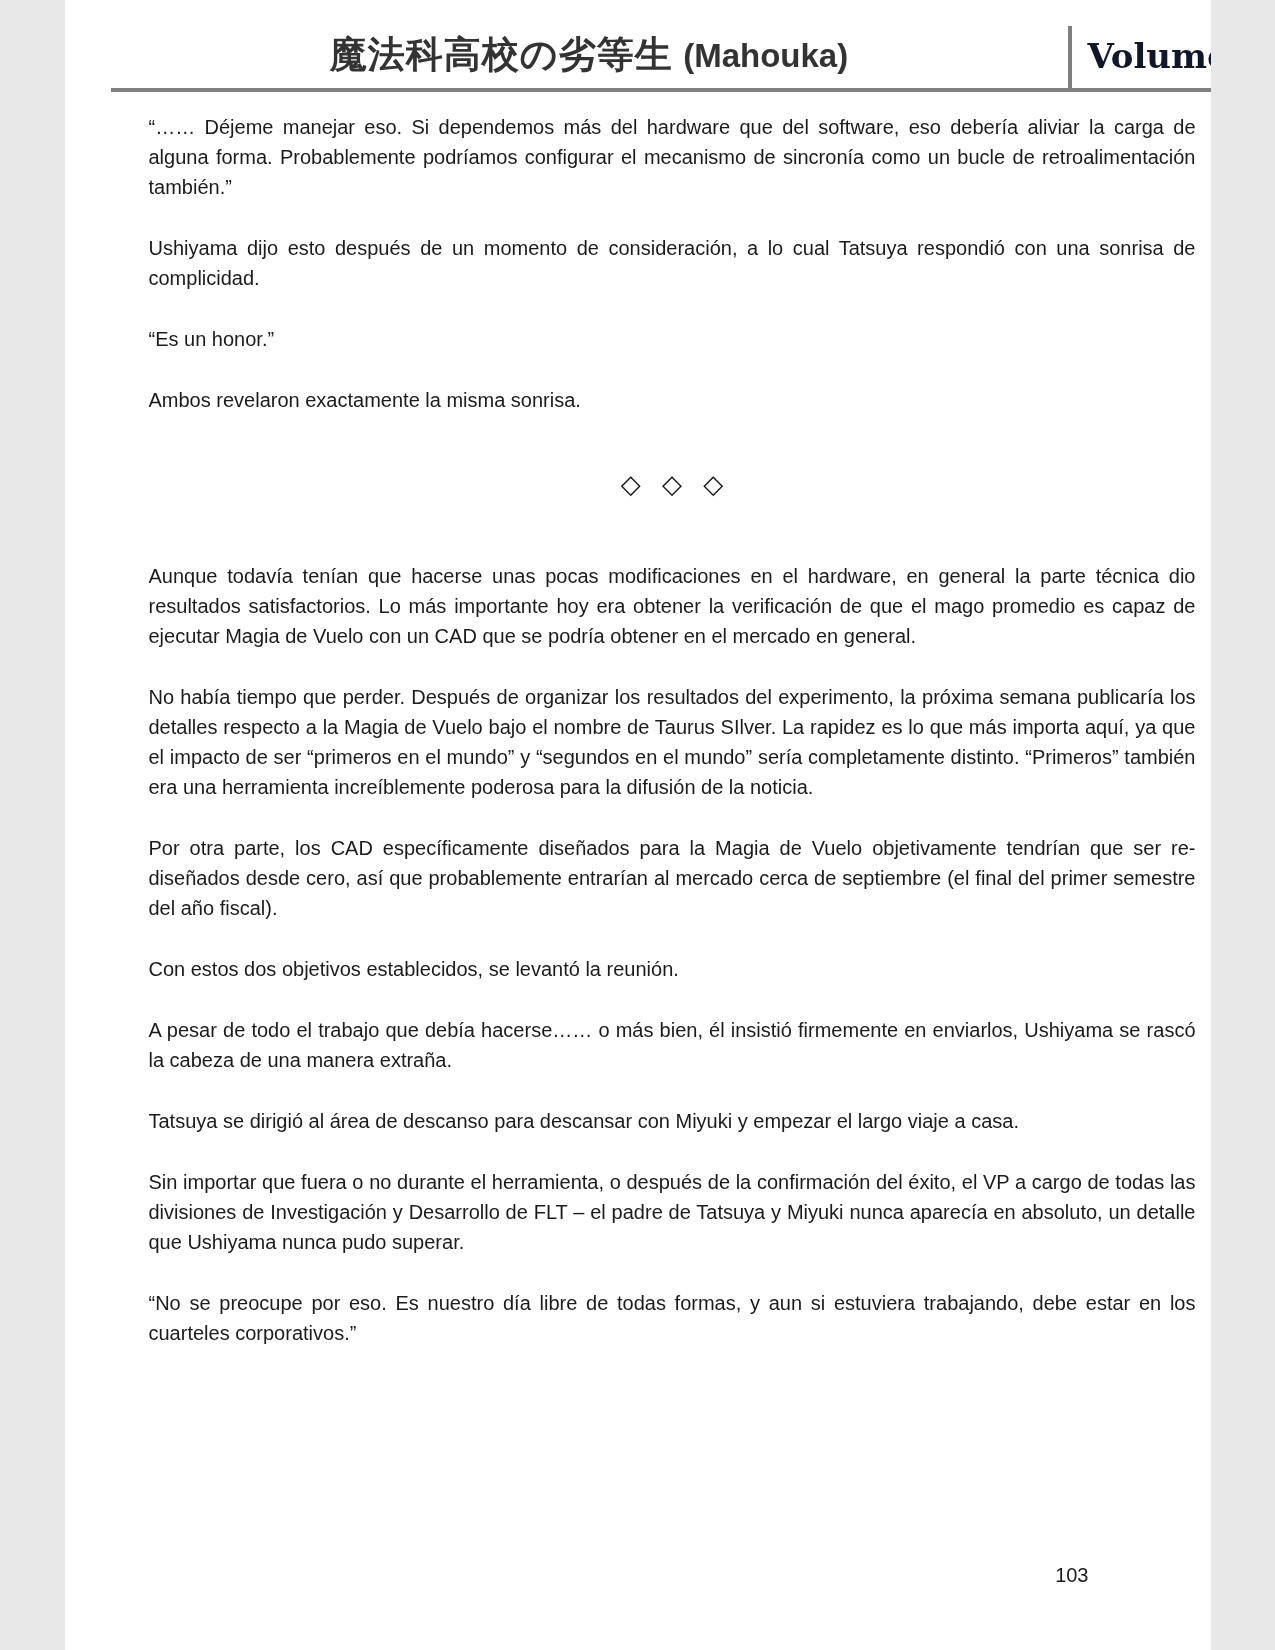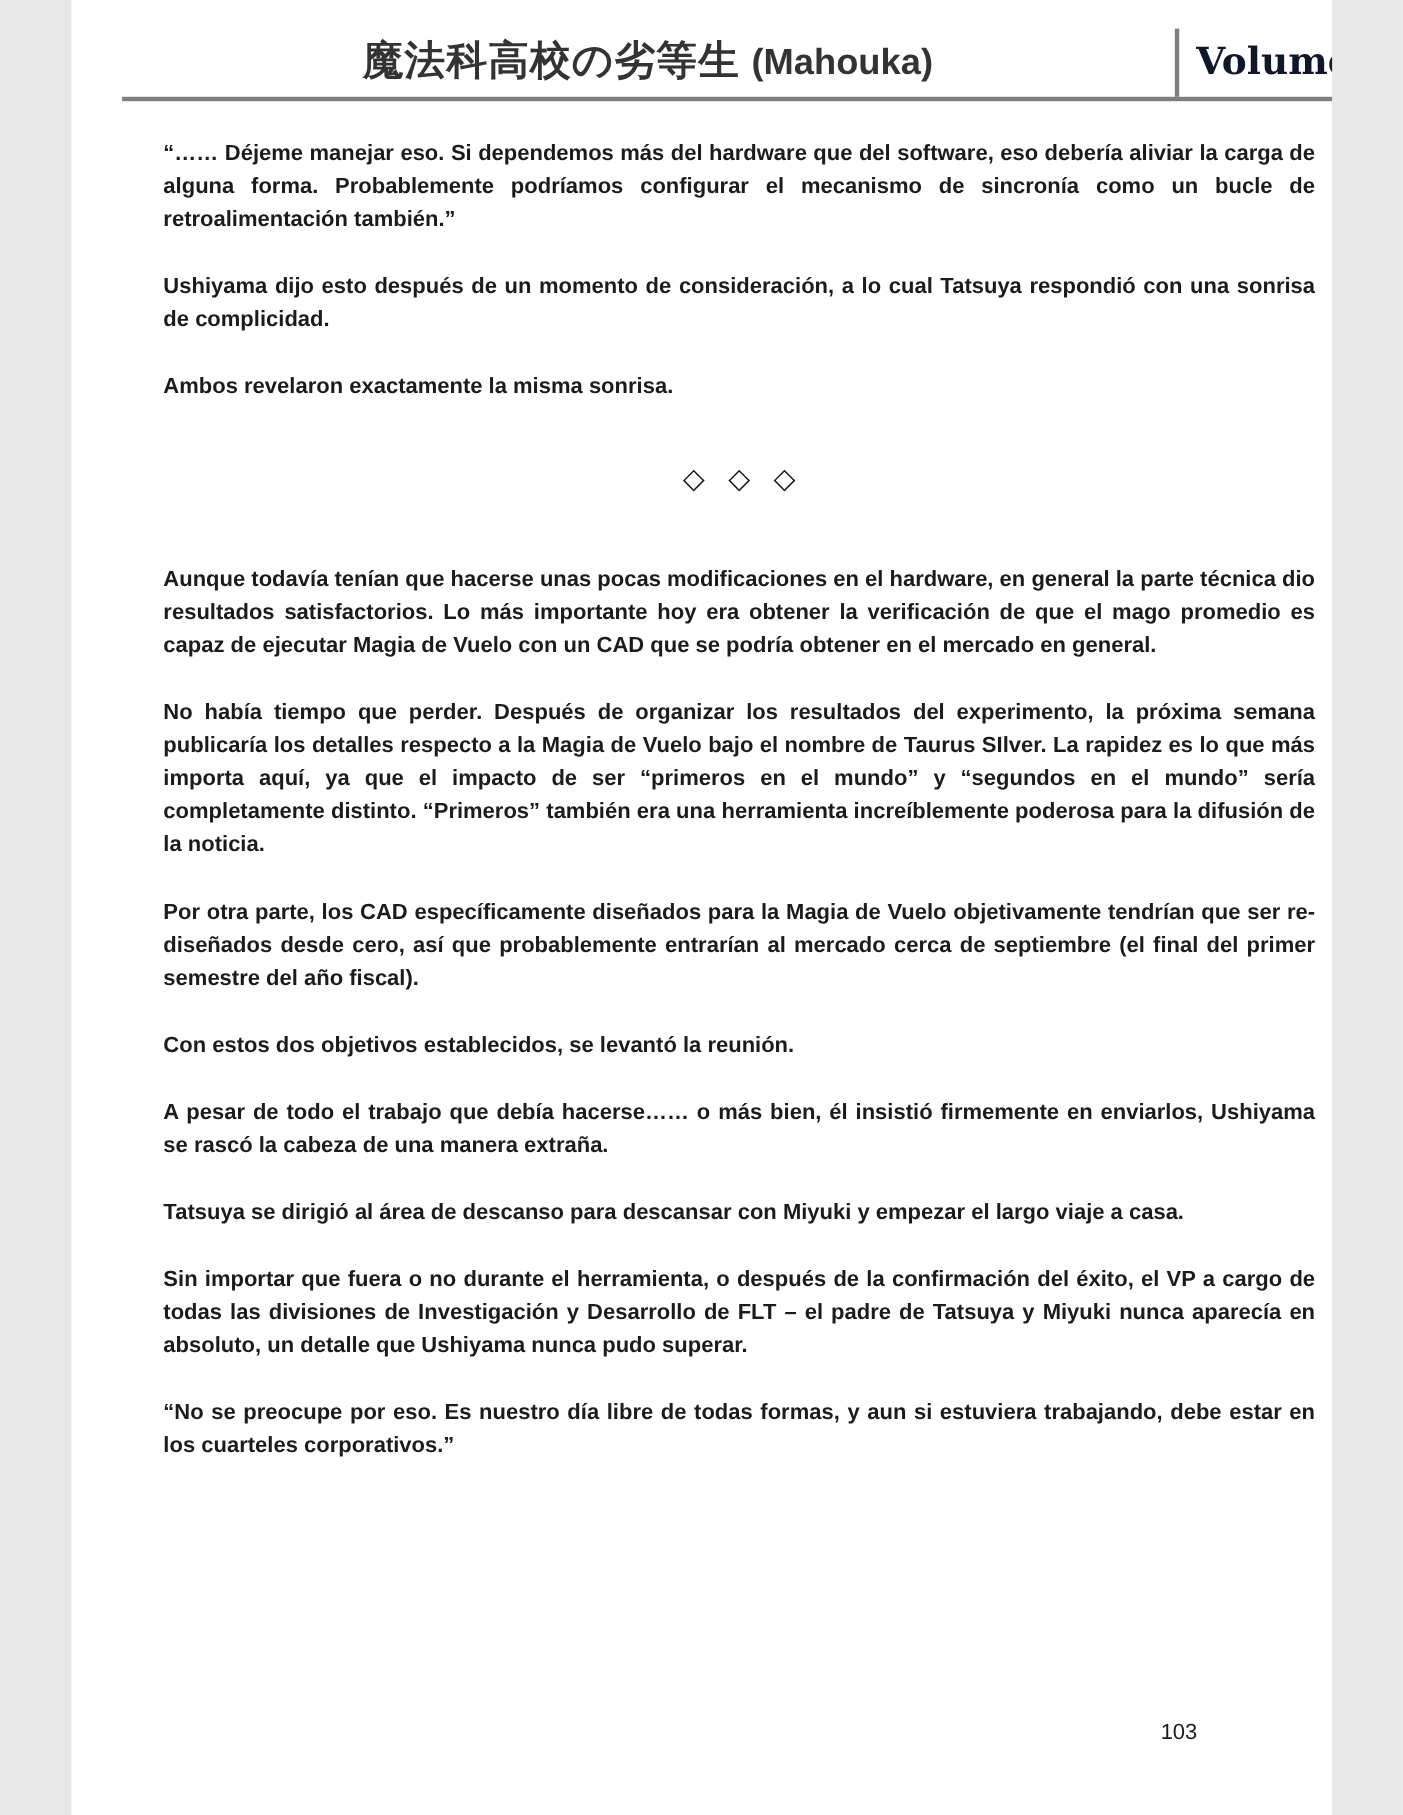--- a/index.html
+++ b/index.html
@@ -71,21 +71,21 @@
   .body {
     position: absolute;
     left: 84px;
     top: 112px;
     width: 1047px;
     font-size: 20px;
     line-height: 30px;
     text-align: justify;
     color: #1b1b1b;
   }
-  .para { margin: 12px 0 31px 0; font-weight: bold; }
+  .para { margin: 0 0 31px 0; }
   .divider {
     text-align: center;
     font-size: 26px;
     letter-spacing: 0;
     word-spacing: 14px;
     margin: 54px 0 62px 0;
     color: #111111;
   }
 
   
@@ -111,20 +111,21 @@
     </div>
     <div class="vbar" style="background: rgb(127, 127, 127);"></div>
     <div class="volume" style="color: #0f172a;">Volumen 3</div>
   </header>
 
   <div class="hrule" style="background: rgb(127, 127, 127);"></div>
 
   <main class="body">
       <p class="para">“…… Déjeme manejar eso. Si dependemos más del hardware que del software, eso debería aliviar la carga de alguna forma. Probablemente podríamos configurar el mecanismo de sincronía como un bucle de retroalimentación también.”</p>
       <p class="para">Ushiyama dijo esto después de un momento de consideración, a lo cual Tatsuya respondió con una sonrisa de complicidad.</p>
+      <p class="para">“Es un honor.”</p>
       <p class="para">Ambos revelaron exactamente la misma sonrisa.</p>
       <p class="divider">◇ ◇ ◇</p>
       <p class="para">Aunque todavía tenían que hacerse unas pocas modificaciones en el hardware, en general la parte técnica dio resultados satisfactorios. Lo más importante hoy era obtener la verificación de que el mago promedio es capaz de ejecutar Magia de Vuelo con un CAD que se podría obtener en el mercado en general.</p>
       <p class="para">No había tiempo que perder. Después de organizar los resultados del experimento, la próxima semana publicaría los detalles respecto a la Magia de Vuelo bajo el nombre de Taurus SIlver. La rapidez es lo que más importa aquí, ya que el impacto de ser “primeros en el mundo” y “segundos en el mundo” sería completamente distinto. “Primeros” también era una herramienta increíblemente poderosa para la difusión de la noticia.</p>
       <p class="para">Por otra parte, los CAD específicamente diseñados para la Magia de Vuelo objetivamente tendrían que ser re-diseñados desde cero, así que probablemente entrarían al mercado cerca de septiembre (el final del primer semestre del año fiscal).</p>
       <p class="para">Con estos dos objetivos establecidos, se levantó la reunión.</p>
       <p class="para">A pesar de todo el trabajo que debía hacerse…… o más bien, él insistió firmemente en enviarlos, Ushiyama se rascó la cabeza de una manera extraña.</p>
       <p class="para">Tatsuya se dirigió al área de descanso para descansar con Miyuki y empezar el largo viaje a casa.</p>
       <p class="para">Sin importar que fuera o no durante el herramienta, o después de la confirmación del éxito, el VP a cargo de todas las divisiones de Investigación y Desarrollo de FLT – el padre de Tatsuya y Miyuki nunca aparecía en absoluto, un detalle que Ushiyama nunca pudo superar.</p>
       <p class="para">“No se preocupe por eso. Es nuestro día libre de todas formas, y aun si estuviera trabajando, debe estar en los cuarteles corporativos.”</p>

